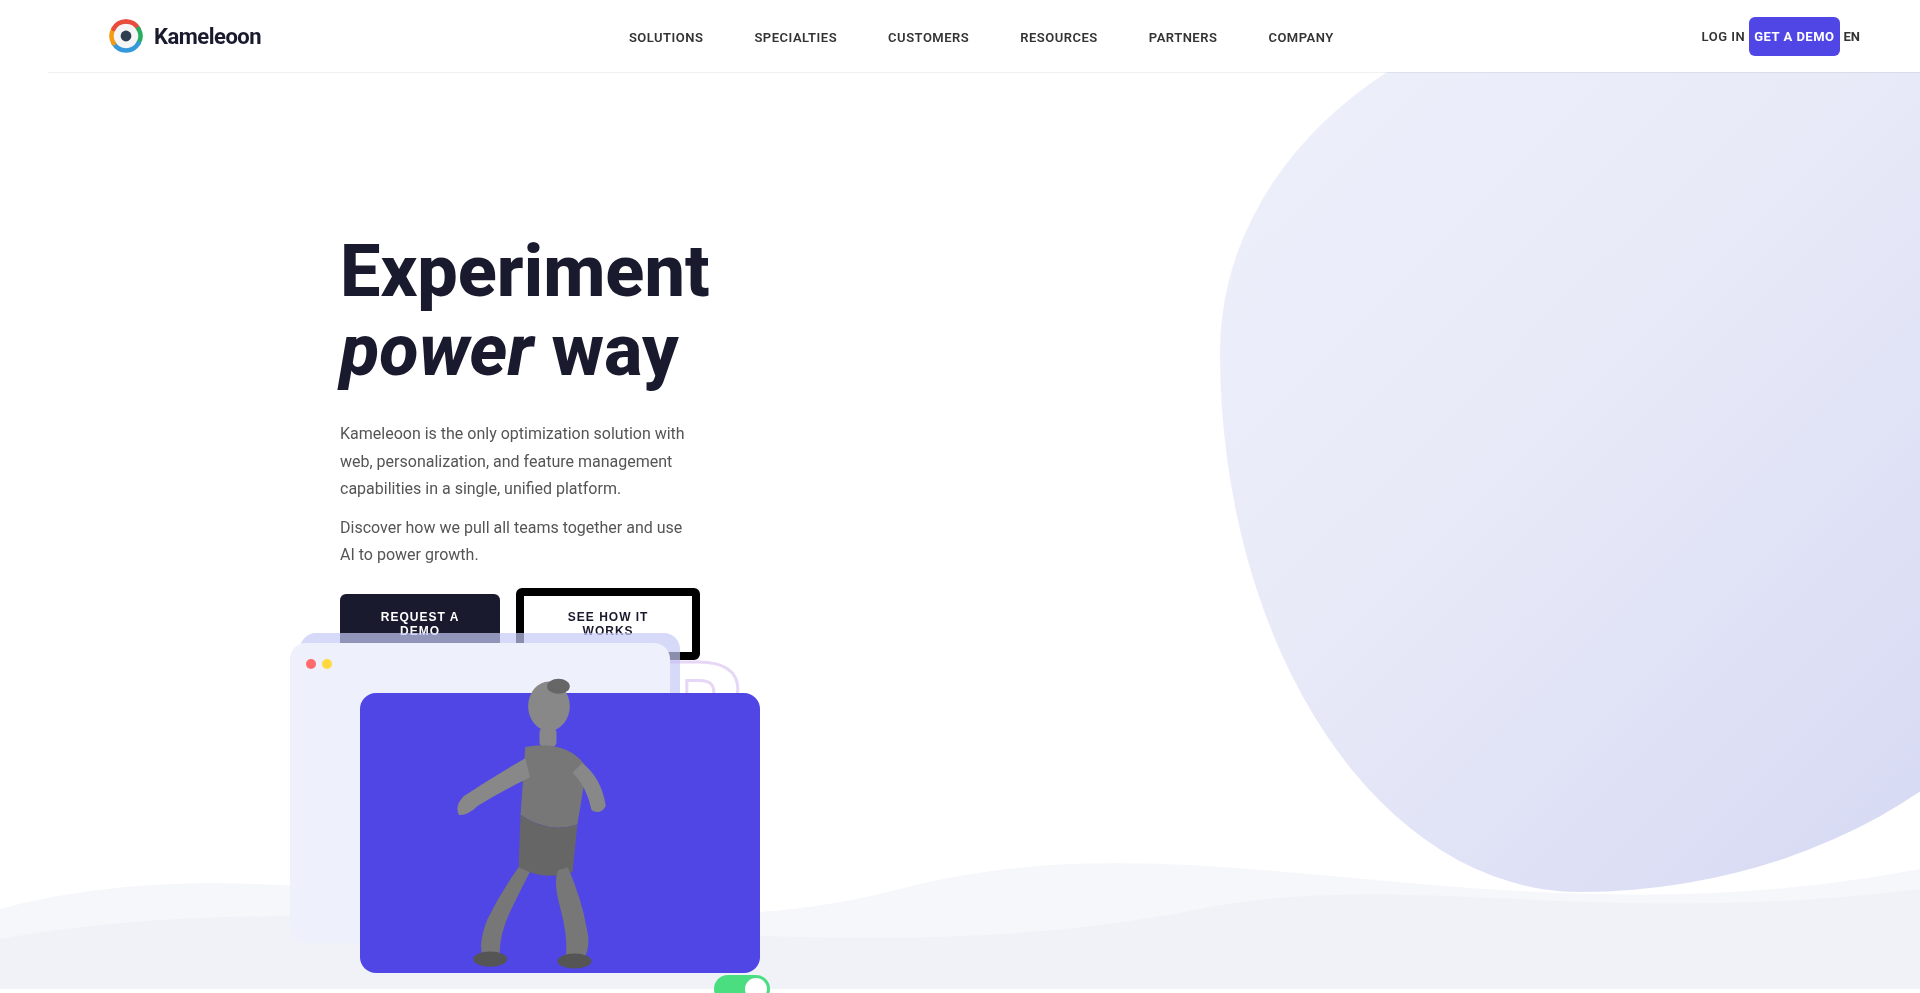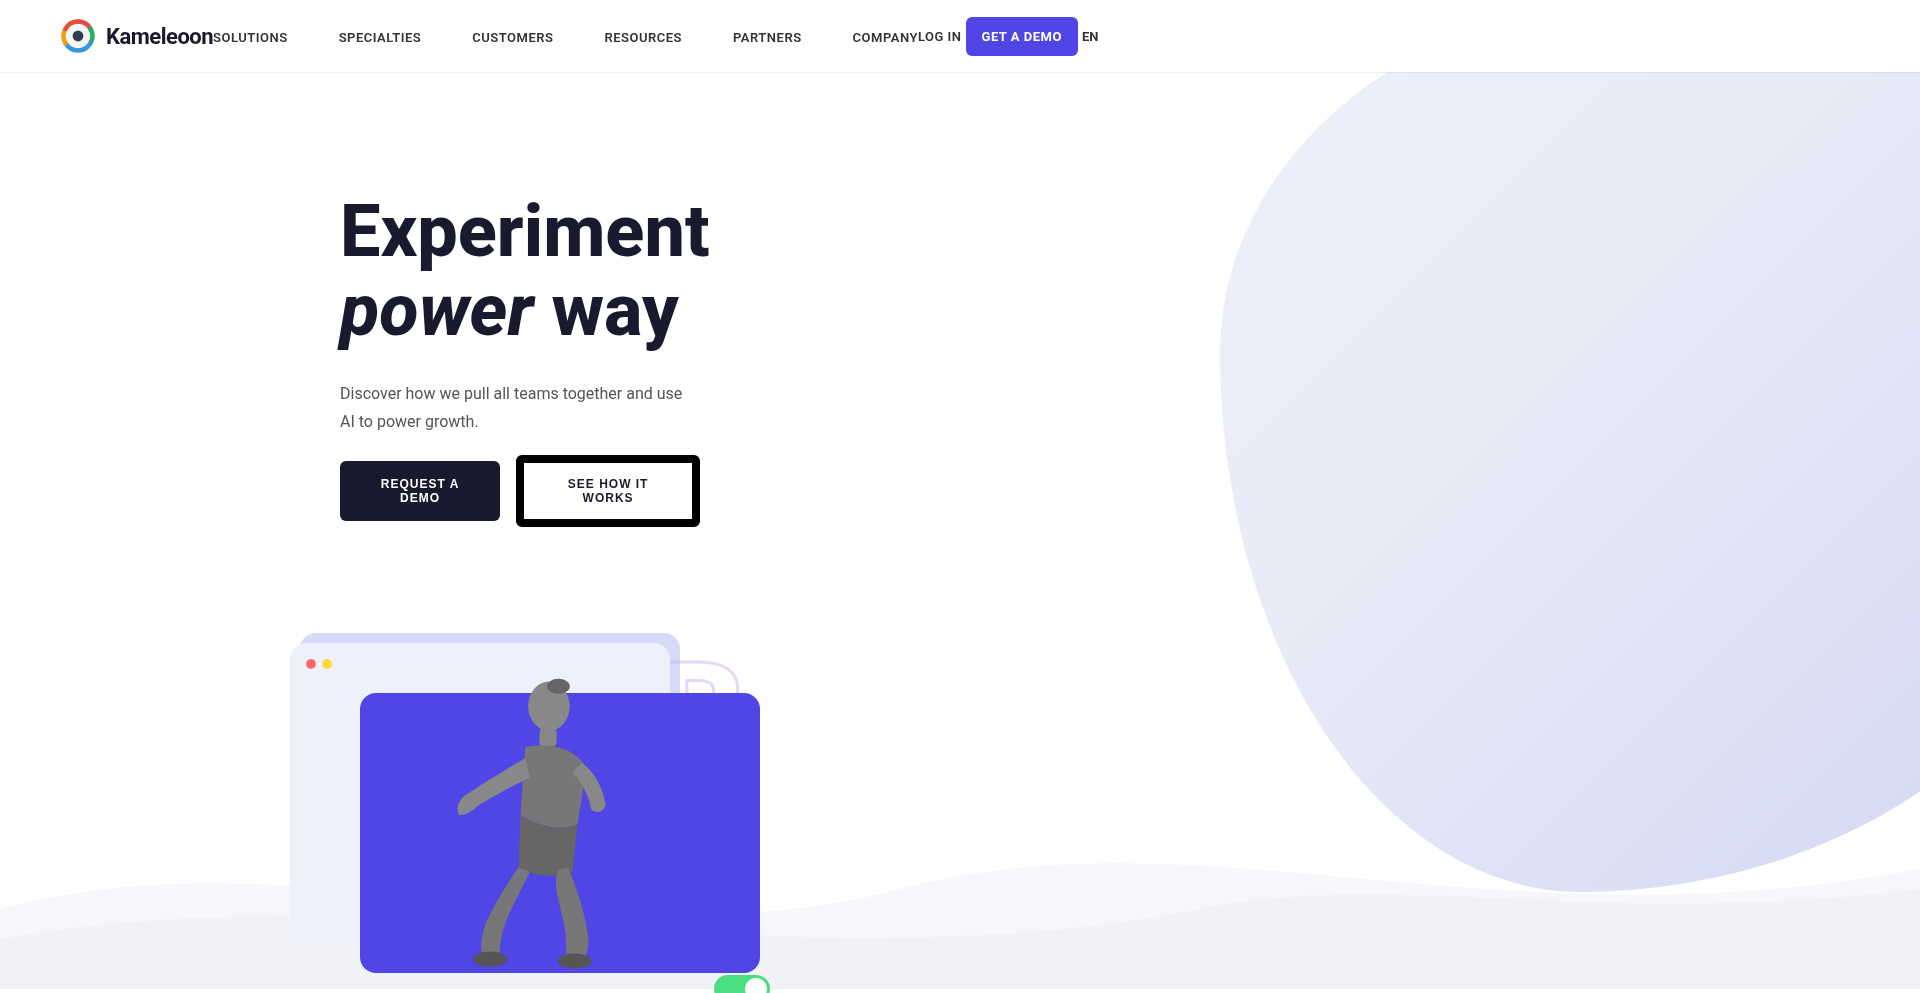--- a/index.html
+++ b/index.html
@@ -12,27 +12,28 @@
       font-family: -apple-system, BlinkMacSystemFont, 'Segoe UI', Roboto, Oxygen, sans-serif;
       background: #ffffff;
       overflow-x: hidden;
       width: 1920px;
     }
 
     
     nav {
       display: flex;
       align-items: center;
-      justify-content: flex-start;
+      justify-content: space-between;
       padding: 0 60px;
       height: 72px;
       background: #ffffff;
       position: relative;
       z-index: 10;
       box-shadow: 0 1px 0 rgba(0,0,0,0.06);
+      margin-left: 48px;
     }
 
     .nav-logo {
       display: flex;
       align-items: center;
       gap: 10px;
       text-decoration: none;
     }
 
     .logo-icon {
@@ -74,21 +75,21 @@
       font-weight: 600;
       color: #333;
       text-decoration: none;
       letter-spacing: 0.5px;
       text-transform: uppercase;
     }
 
     .btn-demo {
       background: #4f46e5;
       color: #ffffff;
-      padding: 12px 16px;
+      padding: 12px 5px;
       border-radius: 6px;
       font-size: 13px;
       font-weight: 700;
       text-decoration: none;
       letter-spacing: 0.5px;
       text-transform: uppercase;
       border: none;
       cursor: pointer;
     }
 
@@ -125,20 +126,21 @@
       padding: 120px 0 60px 340px;
       max-width: 700px;
     }
 
     .hero-title {
       font-size: 72px;
       font-weight: 800;
       line-height: 1.1;
       color: #1a1a2e;
       margin-bottom: 30px;
+      margin-top: 40px;
     }
 
     .hero-title em {
       font-style: italic;
       font-weight: 800;
     }
 
     .hero-description {
       font-size: 16px;
       color: #555;
@@ -352,20 +354,21 @@
       <path d="M0,120 C300,40 600,180 900,100 C1200,20 1500,160 1920,80 L1920,200 L0,200 Z" fill="#eef0f8" opacity="0.5"></path>
       <path d="M0,150 C400,80 800,200 1200,120 C1400,80 1600,140 1920,100 L1920,200 L0,200 Z" fill="#e8eaf6" opacity="0.4"></path>
     </svg>
   </div>
 
   <div class="hero-content">
     <h1 class="hero-title">
       <span>Experiment</span><br>
       <em>power</em><span> way</span>
     </h1>
+    <p class="hero-description">Kameleoon is the only optimization solution with web, personalization, and feature management capabilities in a single, unified platform.</p>
     <p class="hero-description-2">Discover how we pull all teams together and use AI to power growth.</p>
 
     <div class="hero-buttons">
       <button class="btn-request">REQUEST A DEMO</button>
       <button class="btn-see-how">SEE HOW IT WORKS</button>
     </div>
   </div>
 
   <div class="hero-illustration">
 

